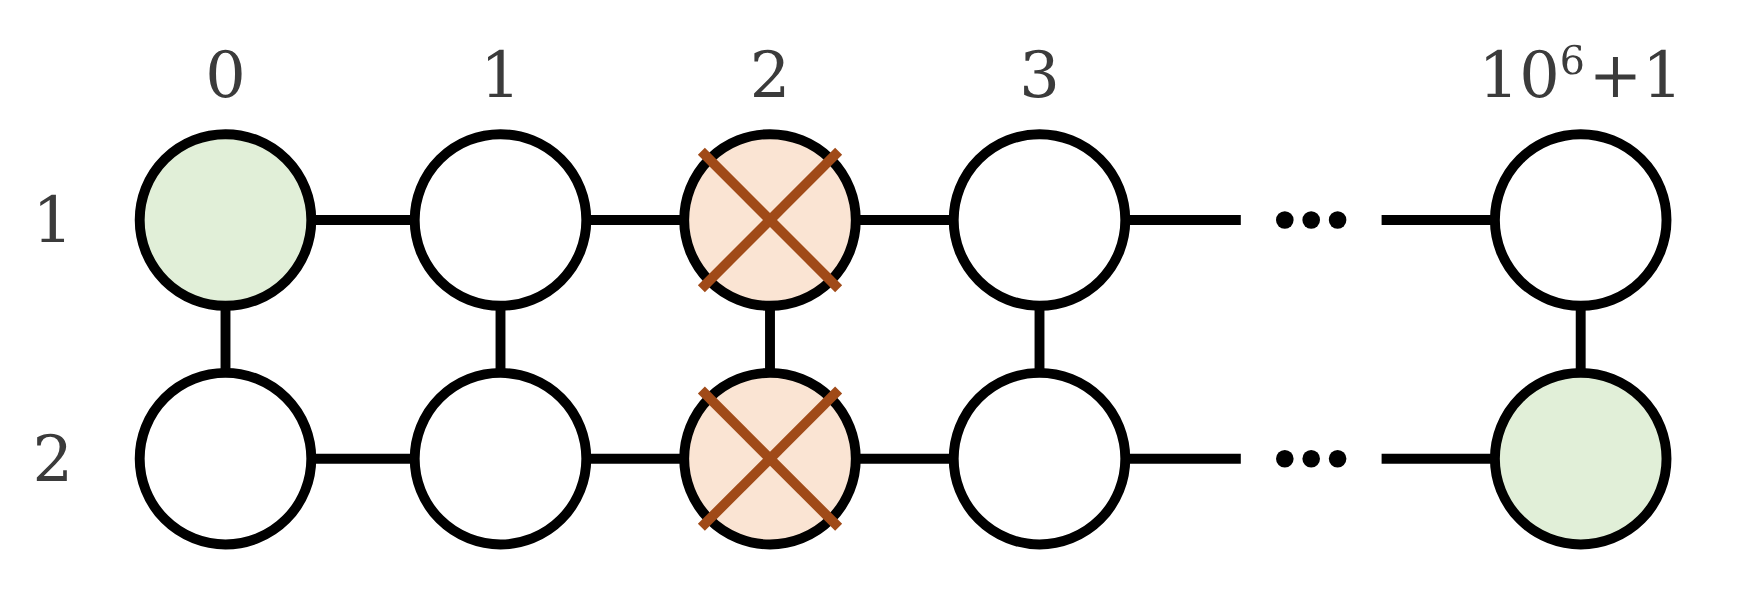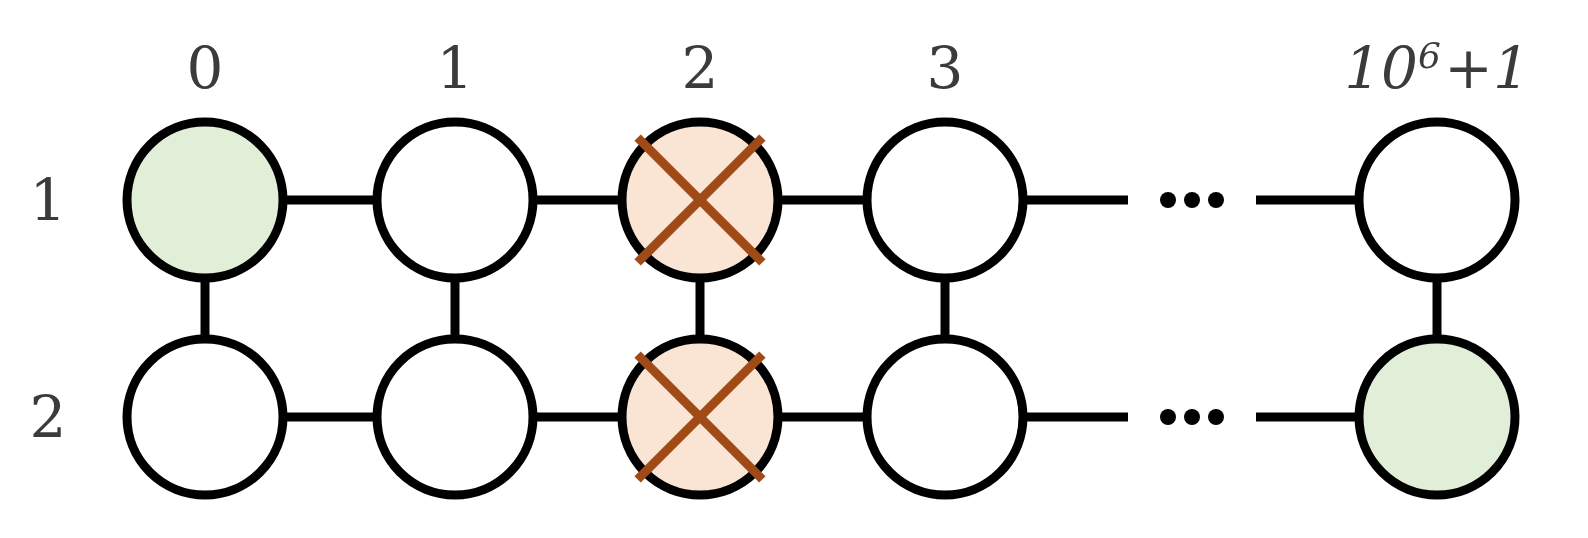--- a/index.html
+++ b/index.html
@@ -118,20 +118,20 @@
           <circle cx="1216" cy="417" r="8" fill="#000000"></circle>
         </g>
       </g>
   </svg>
 
   <div id="column-labels">
       <div class="col-label" style="left: 205px; top: 68px;">0</div>
       <div class="col-label" style="left: 455px; top: 68px;">1</div>
       <div class="col-label" style="left: 700px; top: 68px;">2</div>
       <div class="col-label" style="left: 945px; top: 68px;">3</div>
-      <div class="col-label" style="left: 1437px; top: 68px; font-style: italic;"><span>10</span><sup>6</sup><span class="plus-sign">+1</span></div>
+      <div class="col-label" style="left: 1437px; top: 68px;"><span>10</span><sup>6</sup><span class="plus-sign">+1</span></div>
     </div>
   <div id="row-labels">
       <div class="row-label" style="left: 48px; top: 200px;">1</div>
       <div class="row-label" style="left: 48px; top: 417px;">2</div>
     </div>
 
 </div>
 
 </body></html>

